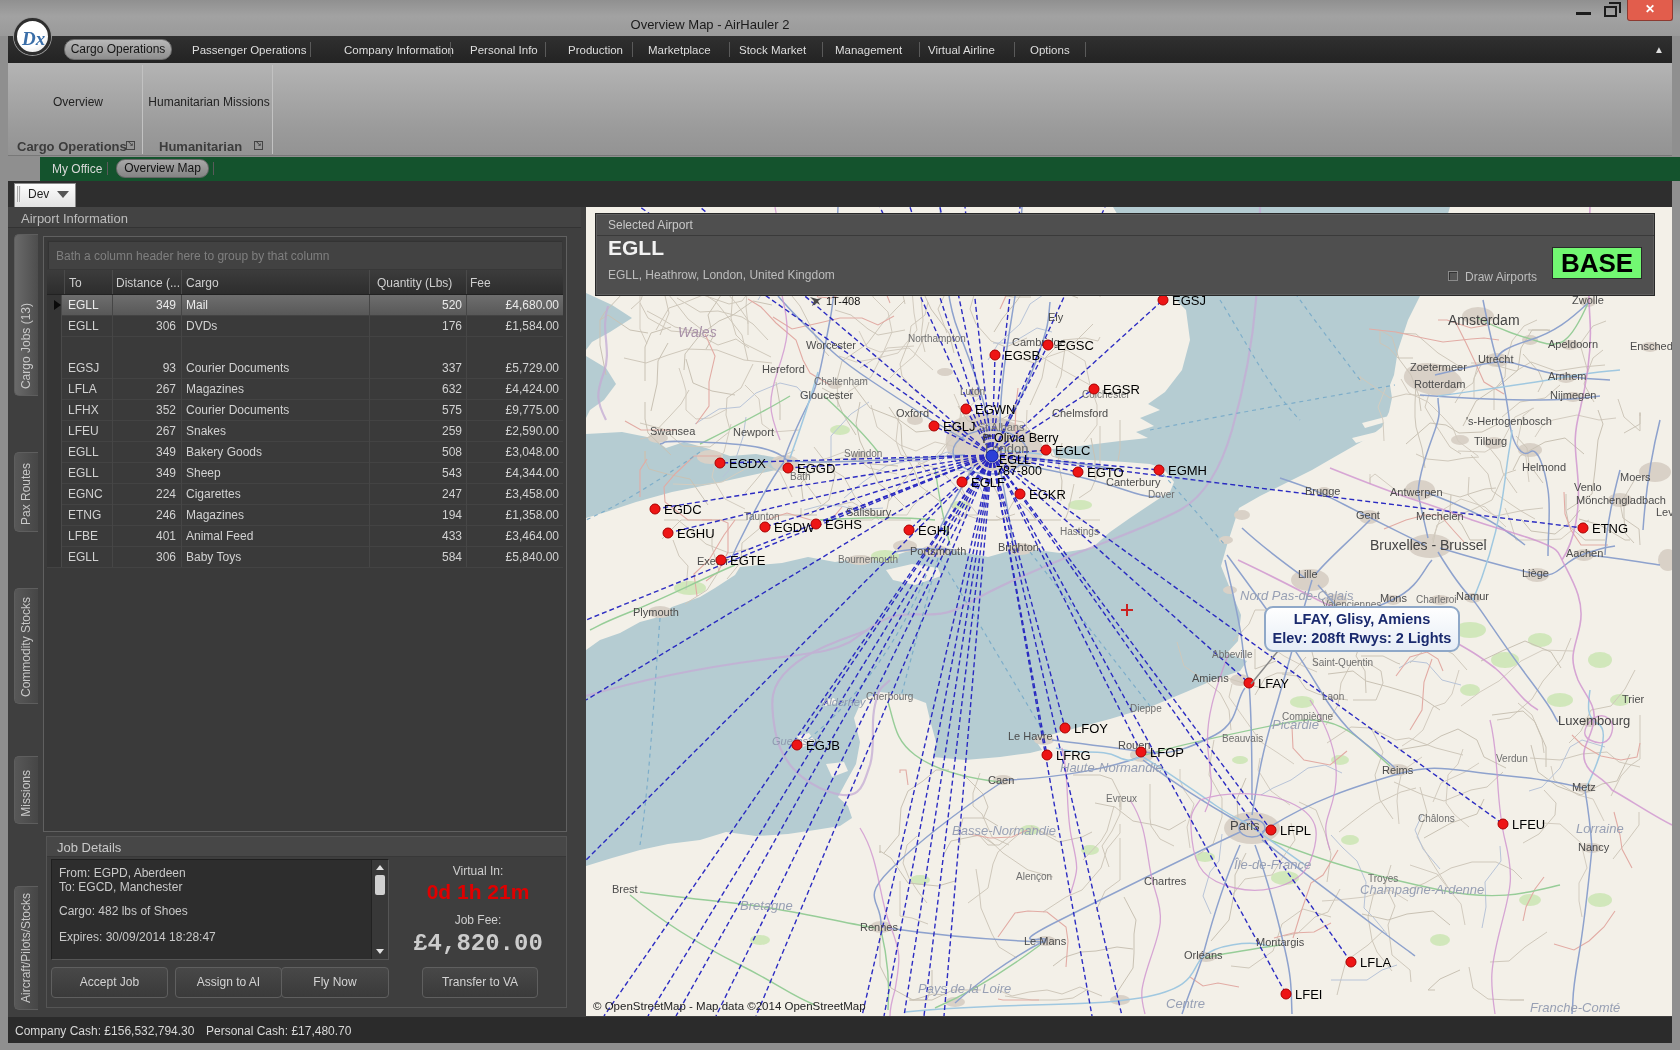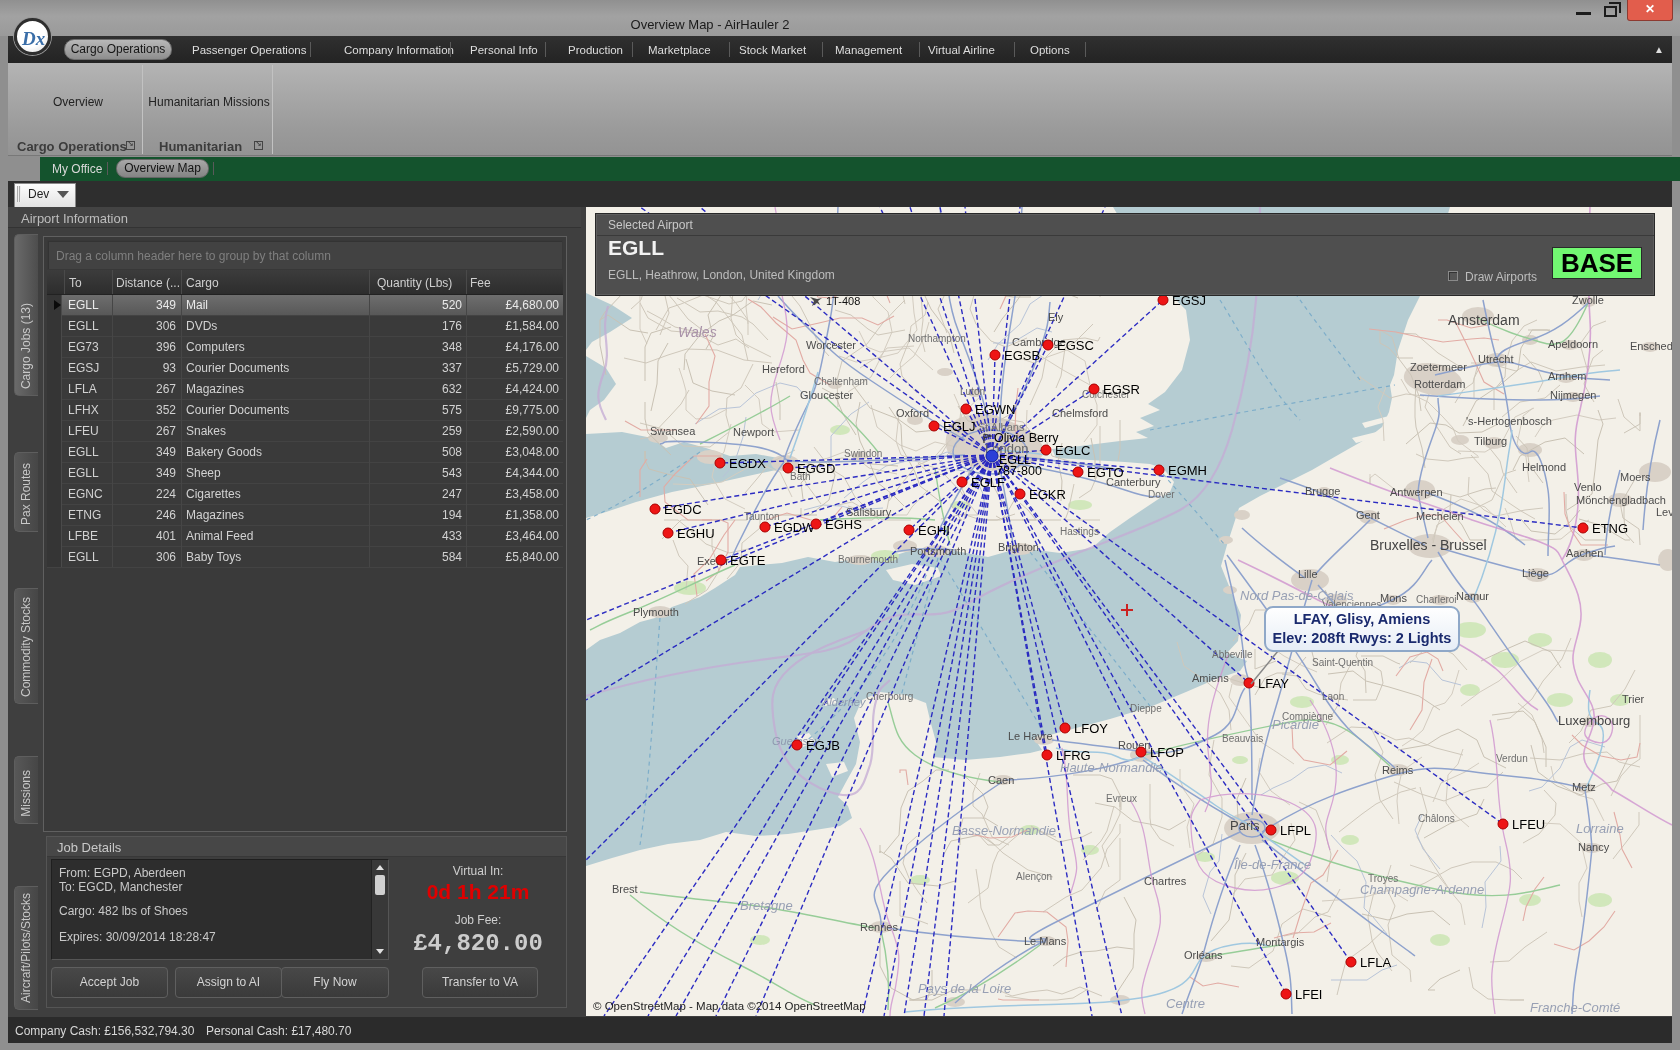--- a/index.html
+++ b/index.html
@@ -146,21 +146,21 @@
   </div>
 <div class="vtab" style="top:756px; height:68px;">
     <span>Missions</span>
   </div>
 <div class="vtab" style="top:886px; height:124px;">
     <span>Aircraft/Pilots/Stocks</span>
   </div>
 
 <div class="abs" id="grid">
   <div id="grid-group">
-      <span>Drag a column header here to group by that column</span>
+      <span>Bath a column header here to group by that column</span>
     </div>
   <div id="grid-head">
     <span class="gh" style="left:22px;">To</span>
     <span class="gh" style="left:69px;">Distance (...</span>
     <span class="gh" style="left:139px;">Cargo</span>
     <span class="gh" style="left:330px;">Quantity (Lbs)</span>
     <span class="gh" style="left:423px;">Fee</span>
     <div class="gcol" style="left:17px;"></div>
     <div class="gcol" style="left:65px;"></div>
     <div class="gcol" style="left:134px;"></div>
@@ -179,27 +179,20 @@
         <div class="c-cargo">Mail</div>
         <div class="c-qty">520</div>
         <div class="c-fee">£4,680.00</div>
       </div>
     <div class="grow" style="top:21px;">
         <div class="c-to">EGLL</div>
         <div class="c-dist">306</div>
         <div class="c-cargo">DVDs</div>
         <div class="c-qty">176</div>
         <div class="c-fee">£1,584.00</div>
-      </div>
-    <div class="grow" style="top:42px;">
-        <div class="c-to">EG73</div>
-        <div class="c-dist">396</div>
-        <div class="c-cargo">Computers</div>
-        <div class="c-qty">348</div>
-        <div class="c-fee">£4,176.00</div>
       </div>
     <div class="grow" style="top:63px;">
         <div class="c-to">EGSJ</div>
         <div class="c-dist">93</div>
         <div class="c-cargo">Courier Documents</div>
         <div class="c-qty">337</div>
         <div class="c-fee">£5,729.00</div>
       </div>
     <div class="grow" style="top:84px;">
         <div class="c-to">LFLA</div>

